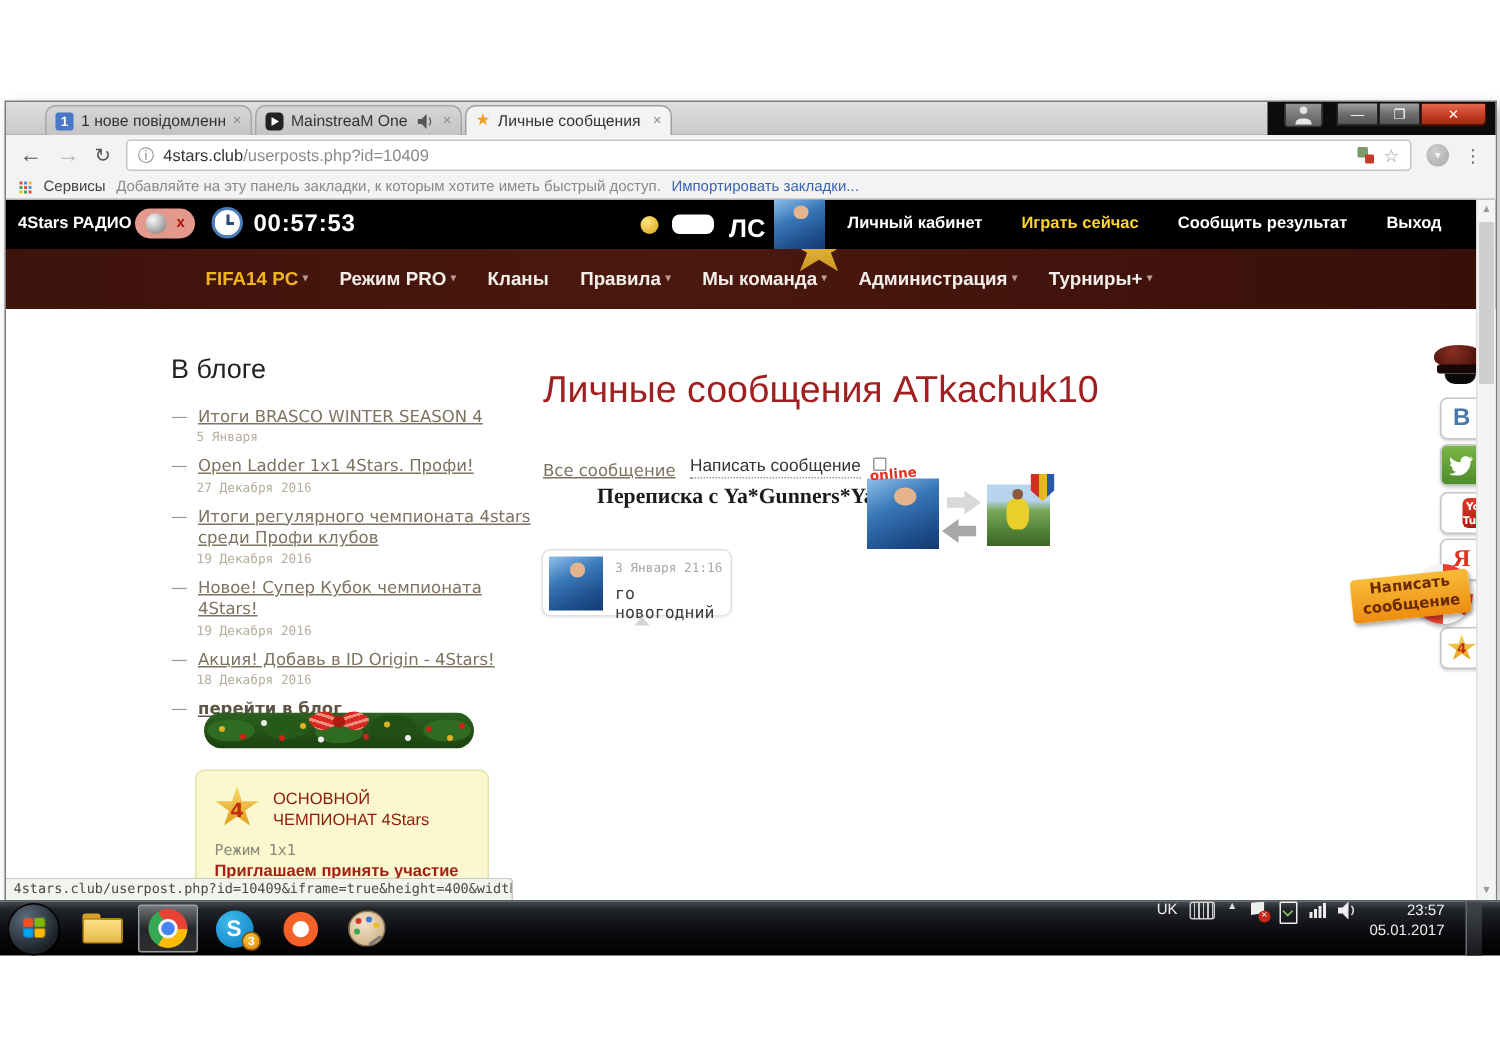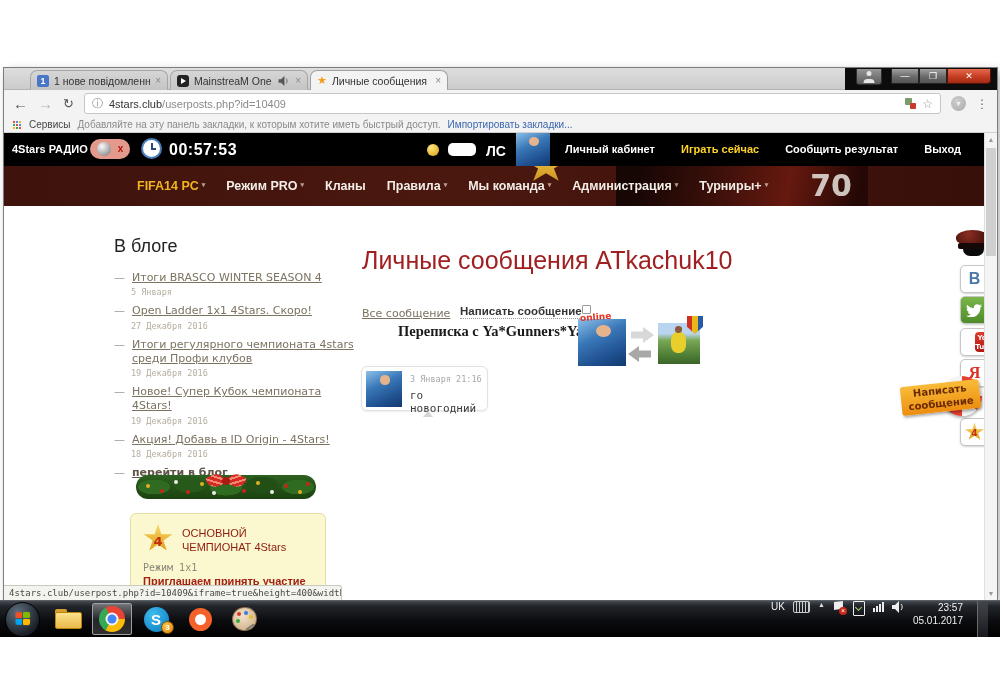--- a/index.html
+++ b/index.html
@@ -67,21 +67,21 @@
   .radio-pill{position:absolute;left:86px;top:6px;width:40px;height:20px;border-radius:10px;background:#e39a8c;display:flex;align-items:center;justify-content:space-evenly;}
   .radio-knob{width:14px;height:14px;border-radius:50%;background:radial-gradient(circle at 35% 32%,#fafafa,#9a9a9a 70%,#6a6a6a);}
   .radio-x{color:#b01408;font-weight:bold;font-size:10px;line-height:1;}
   .clock-wrap{position:absolute;left:137px;top:5px;display:flex;align-items:flex-end;gap:7px;}
   .clock-ic{width:17px;height:17px;border-radius:50%;border:2px solid #4a7cb8;background:radial-gradient(circle at 50% 45%,#fff 60%,#cfe2f4);position:relative;box-sizing:content-box;}
   .clock-ic::before{content:"";position:absolute;left:8px;top:3px;width:1.5px;height:6px;background:#2a4a7a;}
   .clock-ic::after{content:"";position:absolute;left:8px;top:8px;width:5px;height:1.5px;background:#2a4a7a;}
   .timer{font-size:16px;font-weight:bold;letter-spacing:.5px;}
   .coin{position:absolute;left:423px;top:11px;width:12px;height:12px;border-radius:50%;background:radial-gradient(circle at 35% 30%,#ffe680,#d8a010);}
   .flag-blob{position:absolute;left:444px;top:10px;width:28px;height:13px;border-radius:5px;background:#fff;}
-  .pm-label{position:absolute;left:482px;top:10px;font-size:14px;font-weight:bold;}
+  .pm-label{position:absolute;left:482px;top:10px;font-size:17px;font-weight:bold;}
   .topbar-avatar{position:absolute;left:512px;top:0;width:34px;height:33px;}
   .av-blue{background:linear-gradient(155deg,#8cc0ea 0%,#3a78b8 38%,#1e4f8e 75%,#123a6e 100%);position:relative;overflow:hidden;}
   .av-blue::before{content:"";position:absolute;left:38%;top:12%;width:30%;height:26%;border-radius:50%;background:#e6b48c;}
   .topbar-menu{position:absolute;right:36px;top:10px;display:flex;gap:26px;font-size:11px;font-weight:bold;white-space:nowrap;}
   .tm-gold{color:#ffd428;}
 
   
   .site-nav{position:relative;height:40px;background:linear-gradient(90deg,#3d130c,#4b180f 45%,#370f09);overflow:hidden;}
   .nav-star{position:absolute;left:520px;top:-18px;width:44px;height:36px;background:linear-gradient(#f8d050,#c8901c);
      clip-path:polygon(50% 0%,61% 35%,98% 35%,68% 57%,79% 91%,50% 70%,21% 91%,32% 57%,2% 35%,39% 35%);z-index:1;}
@@ -132,21 +132,21 @@
   .gstar .snum{position:absolute;left:50%;top:54%;transform:translate(-50%,-50%);font-weight:bold;color:#c03010;}
   .promo-star .sshape{width:30px;height:29px;}
   .promo-star .snum{font-size:13px;}
   .promo-title{font-size:11px;font-weight:normal;color:#8d1a0c;line-height:1.3;padding-top:2px;font-family:"Liberation Sans",sans-serif;}
   .promo-mode{font-size:10px;color:#8a8878;margin:7px 0 2px;font-family:"DejaVu Sans Mono",monospace;}
   .promo-cta{font-size:11px;font-weight:bold;color:#a32017;font-family:"Liberation Sans",sans-serif;}
 
   
   .pg-title{position:absolute;left:358px;top:40px;font-size:25px;color:#a02021;font-family:"Liberation Sans",sans-serif;}
   .link-all{position:absolute;left:358px;top:101px;font-size:11px;color:#7c7361;text-decoration:underline;}
-  .link-write{position:absolute;left:456px;top:99px;font-size:11.5px;font-weight:bold;color:#333;border-bottom:1px dotted #999;padding-bottom:1px;font-family:"Liberation Sans",sans-serif;}
+  .link-write{position:absolute;left:456px;top:99px;font-size:11.5px;font-weight:normal;color:#333;border-bottom:1px dotted #999;padding-bottom:1px;font-family:"Liberation Sans",sans-serif;}
   .link-write-ic{position:absolute;left:578px;top:99px;width:7px;height:7px;border:1px solid #9a9a9a;border-radius:1px;}
   .conv-title{position:absolute;left:394px;top:117px;font-size:14.5px;font-weight:bold;color:#1a1a1a;font-family:"Liberation Serif",serif;}
   .av1{position:absolute;left:574px;top:113px;width:48px;height:47px;}
   .online{position:absolute;left:576px;top:106px;font-size:9px;font-weight:bold;color:#e83020;transform:rotate(-5deg);z-index:2;}
   .b-arrow{position:absolute;width:23px;height:16px;}
   .b-arrow.r{left:627px;top:121px;background:#d8d8d8;clip-path:polygon(0 28%,52% 28%,52% 0,100% 50%,52% 100%,52% 72%,0 72%);}
   .b-arrow.l{left:624px;top:140px;background:#a8a8a8;clip-path:polygon(100% 28%,48% 28%,48% 0,0 50%,48% 100%,48% 72%,100% 72%);}
   .av2{position:absolute;left:654px;top:117px;width:42px;height:41px;
      background:linear-gradient(#b8d4ee 0 26%,#7aa858 42%,#4f7f36 78%,#3c6428);position:relative;overflow:hidden;}
   .av2::before{content:"";position:absolute;left:30%;top:22%;width:36%;height:50%;border-radius:40%;background:#e8cf2c;}
@@ -311,23 +311,20 @@
         <div class="topbar-menu">
           <span>Личный кабинет</span>
           <span class="tm-gold">Играть сейчас</span>
           <span>Сообщить результат</span>
           <span>Выход</span>
         </div>
       </div>
 
       <div class="site-nav">
         <div class="nav-star"></div>
-        <div class="nav-player">
-          <span class="jersey-num">70</span>
-        </div>
         <div class="nav-items">
           <span class="nav-gold"><span>FIFA14 PC</span><span class="caret">▾</span></span>
           <span><span>Режим PRO</span><span class="caret">▾</span></span>
           <span><span>Кланы</span></span>
           <span><span>Правила</span><span class="caret">▾</span></span>
           <span><span>Мы команда</span><span class="caret">▾</span></span>
           <span><span>Администрация</span><span class="caret">▾</span></span>
           <span><span>Турниры+</span><span class="caret">▾</span></span>
         </div>
       </div>
@@ -336,21 +333,21 @@
 
         <div class="blog">
           <div class="blog-h">В блоге</div>
           <div class="b-item">
               <span class="b-dash">—</span>
               <span class="b-link">Итоги BRASCO WINTER SEASON 4</span>
             </div>
           <div class="b-date">5 Января</div>
           <div class="b-item">
               <span class="b-dash">—</span>
-              <span class="b-link">Open Ladder 1x1 4Stars. Скоро!</span>
+              <span class="b-link">Open Ladder 1x1 4Stars. Профи!</span>
             </div>
           <div class="b-date">27 Декабря 2016</div>
           <div class="b-item">
               <span class="b-dash">—</span>
               <span class="b-link">Итоги регулярного чемпионата 4stars среди Профи клубов</span>
             </div>
           <div class="b-date">19 Декабря 2016</div>
           <div class="b-item">
               <span class="b-dash">—</span>
               <span class="b-link">Новое! Супер Кубок чемпионата 4Stars!</span>

